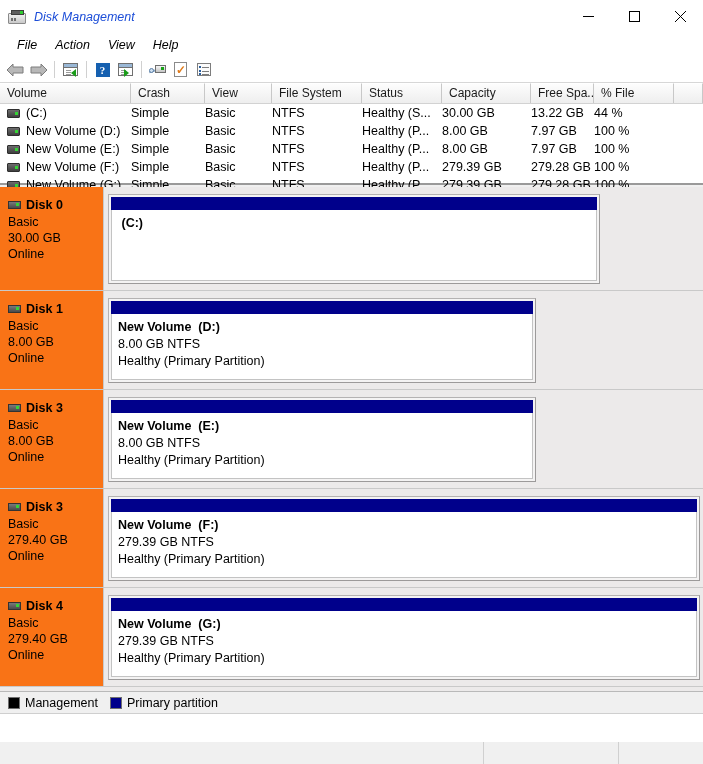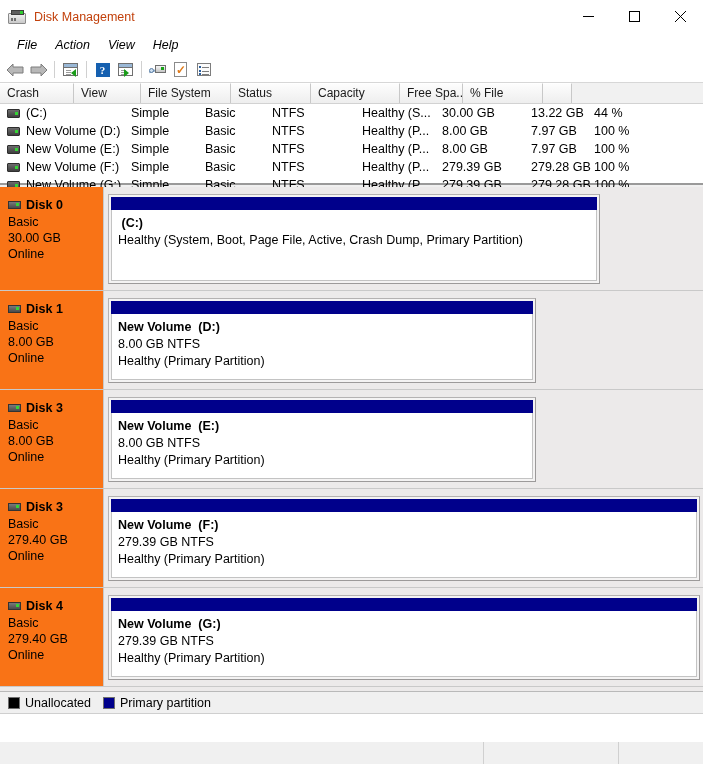--- a/index.html
+++ b/index.html
@@ -59,21 +59,22 @@
   .title-icon .dot1, .title-icon .dot2 {
     position: absolute;
     top: 8px;
     width: 2px; height: 3px;
     background: #6f6f6f;
   }
   .title-icon .dot1 { left: 3px; }
   .title-icon .dot2 { left: 6px; }
   .title-text {
     font-size: 12.5px;
-    color: #c2410c;
+    color: #1d4ed8;
+    font-style: italic;
   }
   .win-controls {
     position: absolute;
     right: 0; top: 0;
     display: flex;
     height: 33px;
   }
   .win-btn {
     width: 46px;
     height: 33px;
@@ -470,20 +471,21 @@
       <span class="c" style="top:6px"></span>
         <span class="r" style="top:7px"></span>
       <span class="c" style="top:9px"></span>
         <span class="r" style="top:10px"></span>
     </span>
   </div>
 </div>
 
 <div class="vol-pane">
   <div class="vol-header">
+    <div class="vh" style="width:131px">Volume</div>
     <div class="vh" style="width:74px">Crash</div>
     <div class="vh" style="width:67px">View</div>
     <div class="vh" style="width:90px">File System</div>
     <div class="vh" style="width:80px">Status</div>
     <div class="vh" style="width:89px">Capacity</div>
     <div class="vh" style="width:63px">Free Spa...</div>
     <div class="vh" style="width:80px">% File</div>
     <div class="vh" style="width:29px"></div>
   </div>
 
@@ -594,21 +596,20 @@
       <div>30.00 GB</div>
       <div>Online</div>
     </div>
     <div class="disk-graphic">
       <div class="partition" style="width:492px;height:90px">
         <div class="part-bar"></div>
         <div class="part-body" style="height:71px">
           <div class="part-title">
             &nbsp;<span>(C:)</span>
           </div>
-          <div>Healthy (System, Boot, Page File, Active, Crash Dump, Primary Partition)</div>
         </div>
       </div>
     </div>
   </div>
 
   <div class="disk-row" style="height:99px">
     <div class="disk-info">
       <div class="disk-title">
         <span class="disk-ico">
             <span class="shell"></span>
@@ -717,21 +718,21 @@
         </div>
       </div>
     </div>
   </div>
 
 </div>
 
 <div class="legend">
   <div class="legend-item">
     <span class="swatch" style="background:#000000"></span>
-    <span>Unallocated</span>
+    <span>Management</span>
   </div>
   <div class="legend-item">
     <span class="swatch" style="background:#00008b"></span>
     <span>Primary partition</span>
   </div>
 </div>
 
 <div class="statusbar">
   <div class="sb-pane sb1"></div>
   <div class="sb-pane sb2"></div>

